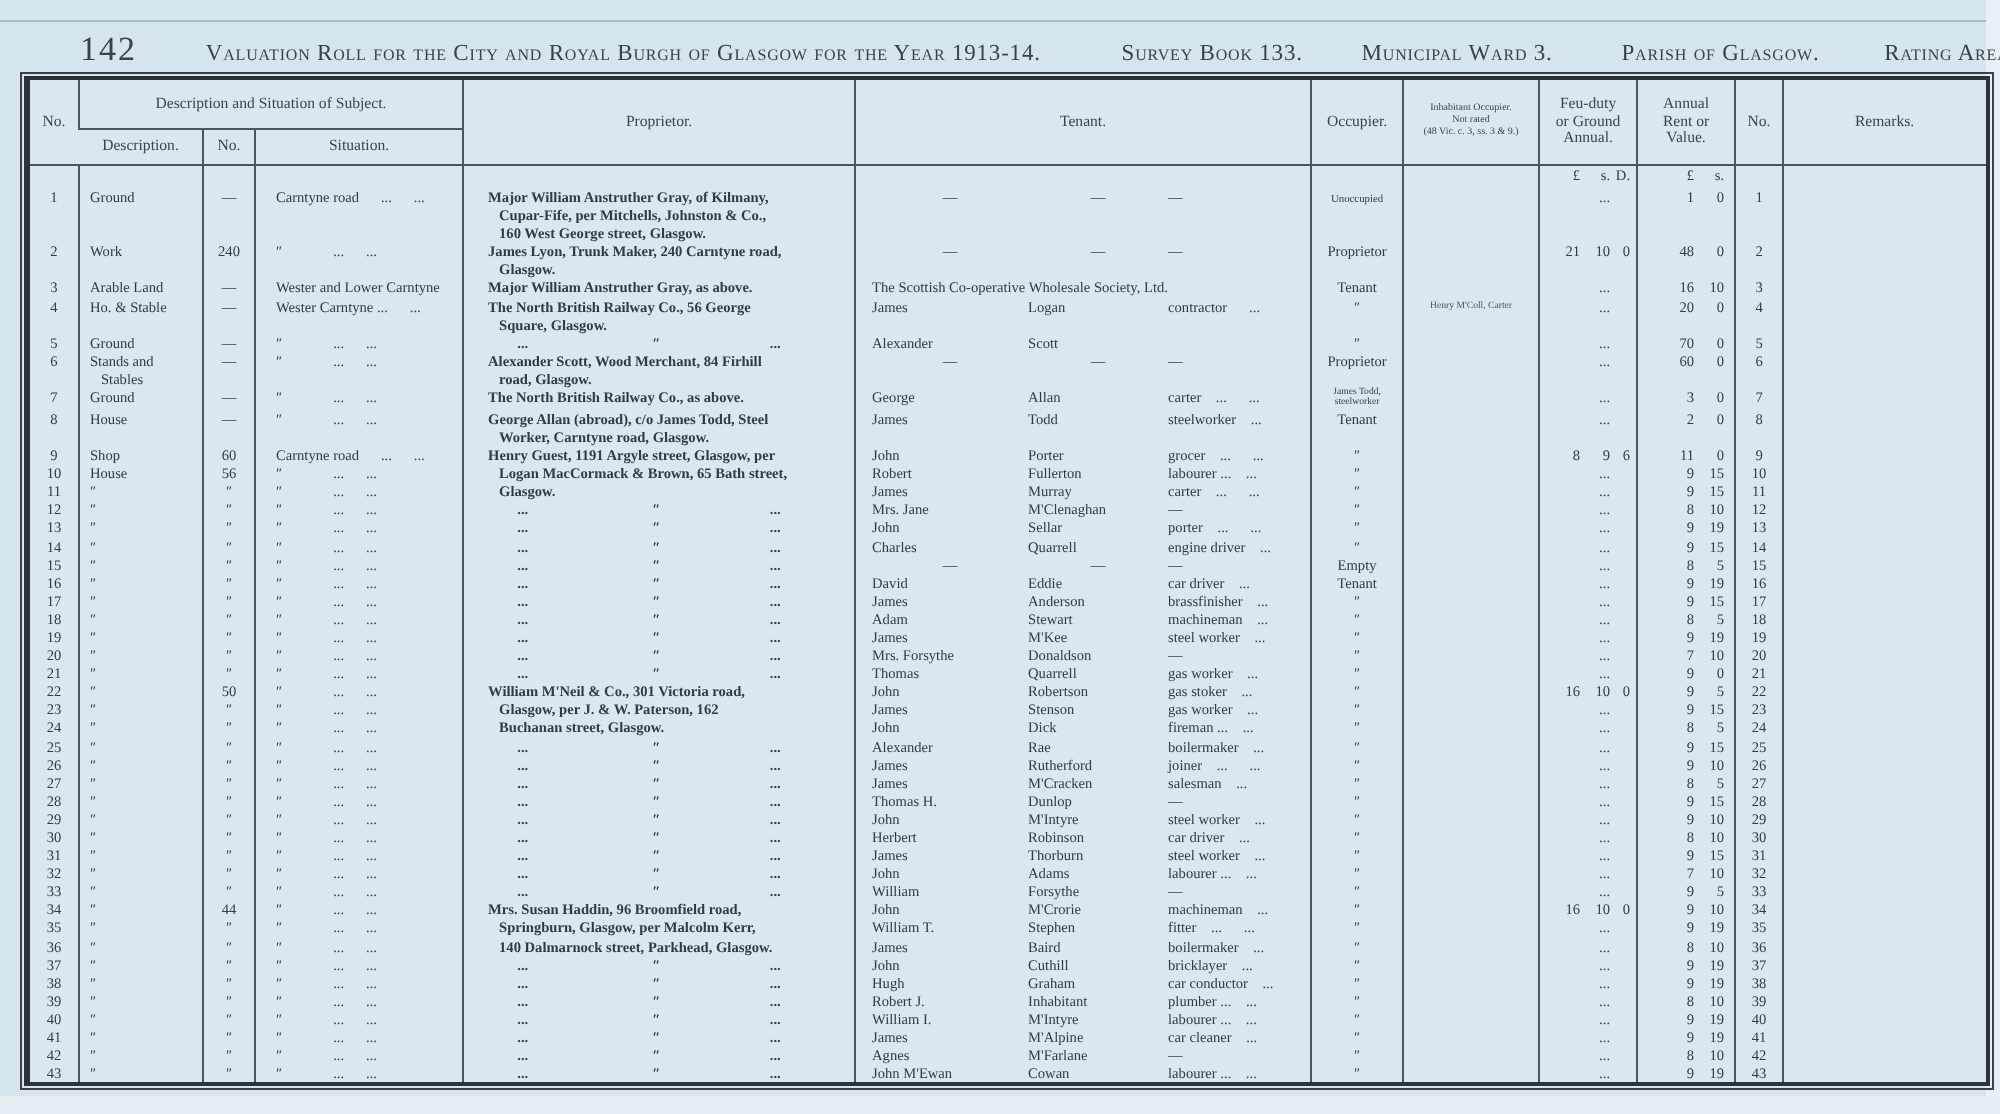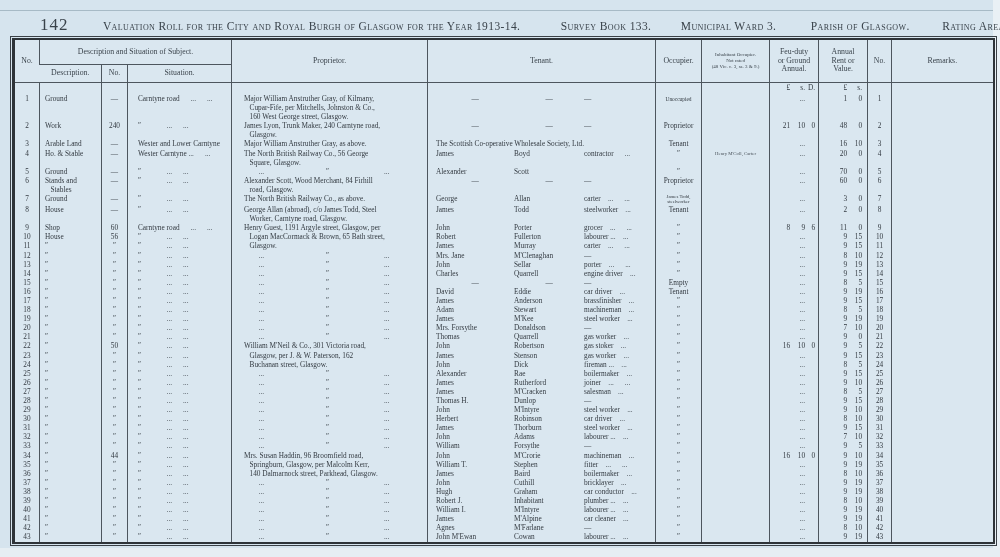--- a/index.html
+++ b/index.html
@@ -57,21 +57,21 @@
   th.pre{white-space:pre-line;margin-top:13px;}
   th.tiny{font-size:5px;line-height:1.25;}
 
   tbody td{
     font-size:7.3px;line-height:9.1px;color:#333a41;
   }
   tr.units td{height:9px;}
   td.no,td.dno,td.no2{text-align:center;}
   td.desc{padding-left:5px;white-space:pre-wrap;}
   td.sit{padding-left:10px;white-space:pre;overflow:hidden;}
-  td.prop{padding-left:12px;padding-right:1px;white-space:pre-wrap;overflow:hidden;}
+  td.prop{padding-left:12px;padding-right:1px;white-space:pre-wrap;overflow:hidden;font-weight:bold;}
   td.ten{padding-left:8px;white-space:nowrap;overflow:hidden;}
   .t1{display:inline-block;width:78px;white-space:pre;}
   .t2{display:inline-block;width:70px;white-space:pre;}
   .t3{display:inline-block;white-space:pre;}
   .dash{text-align:center;}
   .tfull{display:inline-block;}
   td.occ{text-align:center;}
   td.occ .sm{font-size:5.4px;}
   td.occ .tinytxt{font-size:4.8px;line-height:4.9px;display:inline-block;white-space:pre-line;text-align:center;padding-top:1px;}
   td.inh{text-align:center;font-size:4.8px;line-height:5px;padding-top:2px;color:#49525a;}
@@ -200,21 +200,21 @@
         <td class="no2">3</td>
         <td class="rem"></td>
       </tr>
       <tr>
         <td class="no">4</td>
         <td class="desc">Ho. &amp; Stable</td>
         <td class="dno">—</td>
         <td class="sit">Wester Carntyne ...      ...</td>
         <td class="prop">The North British Railway Co., 56 George
    Square, Glasgow.</td>
-        <td class="ten"><span class="t1">James</span><span class="t2">Boyd</span><span class="t3">contractor      ...</span></td>
+        <td class="ten"><span class="t1">James</span><span class="t2">Logan</span><span class="t3">contractor      ...</span></td>
         <td class="occ"><span class="">″</span></td>
         <td class="inh">Henry M'Coll, Carter</td>
         <td class="feu"><span class="f1"></span><span class="f2">...</span><span class="f3"></span></td>
         <td class="rent"><span class="r1">20</span><span class="r2">0</span></td>
         <td class="no2">4</td>
         <td class="rem"></td>
       </tr>
       <tr>
         <td class="no">5</td>
         <td class="desc">Ground</td>

